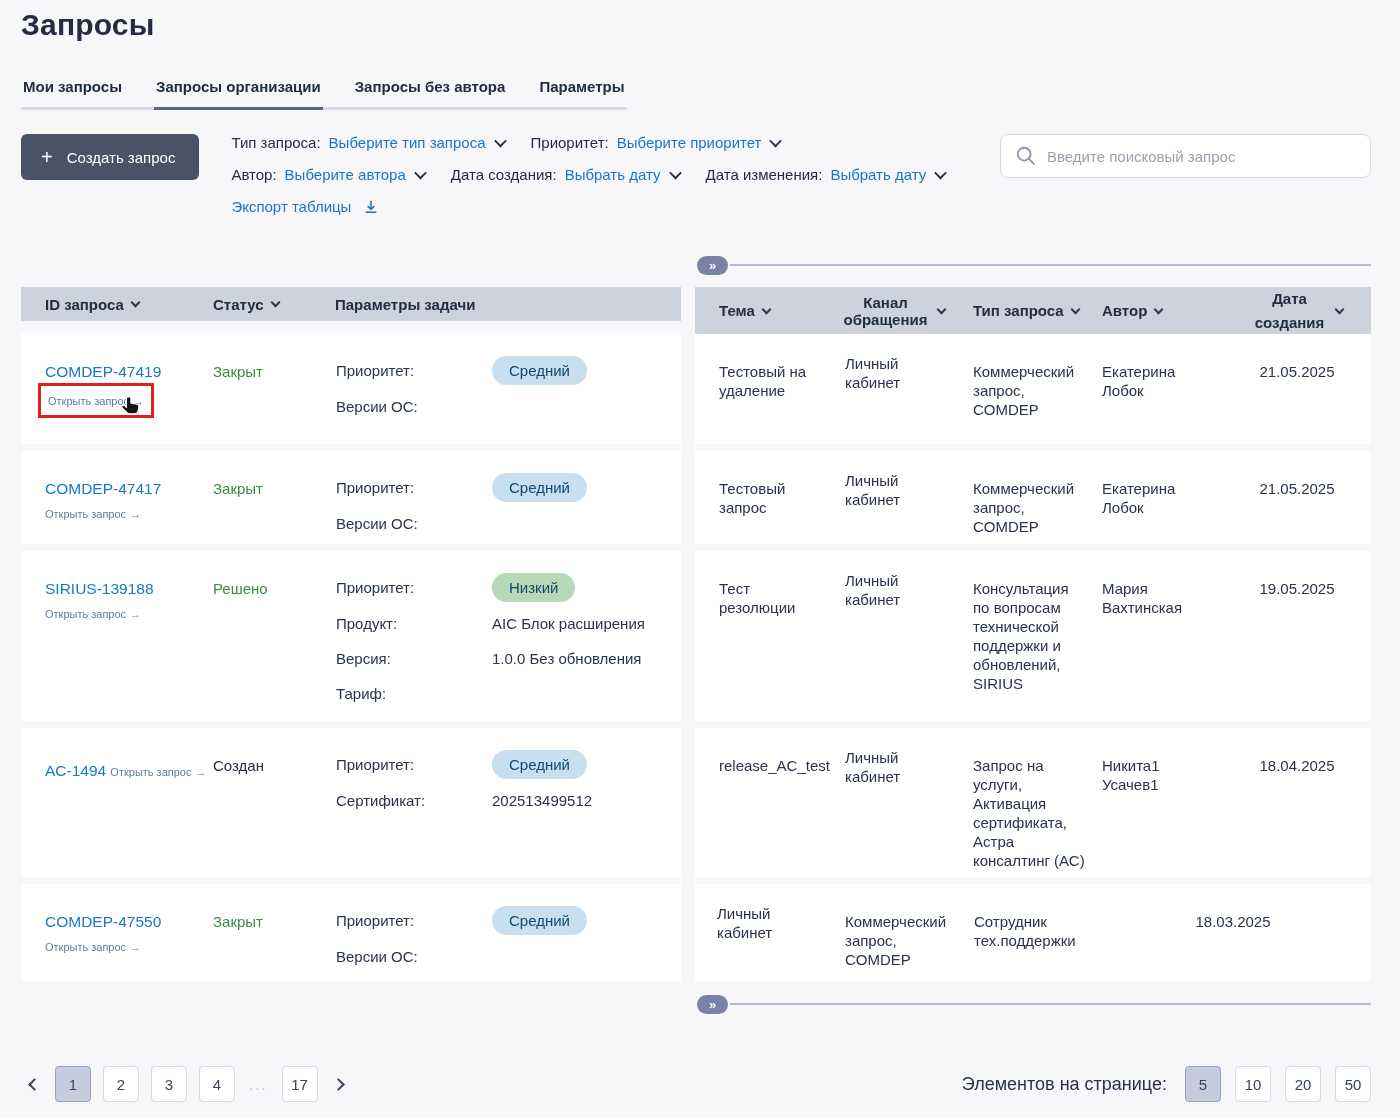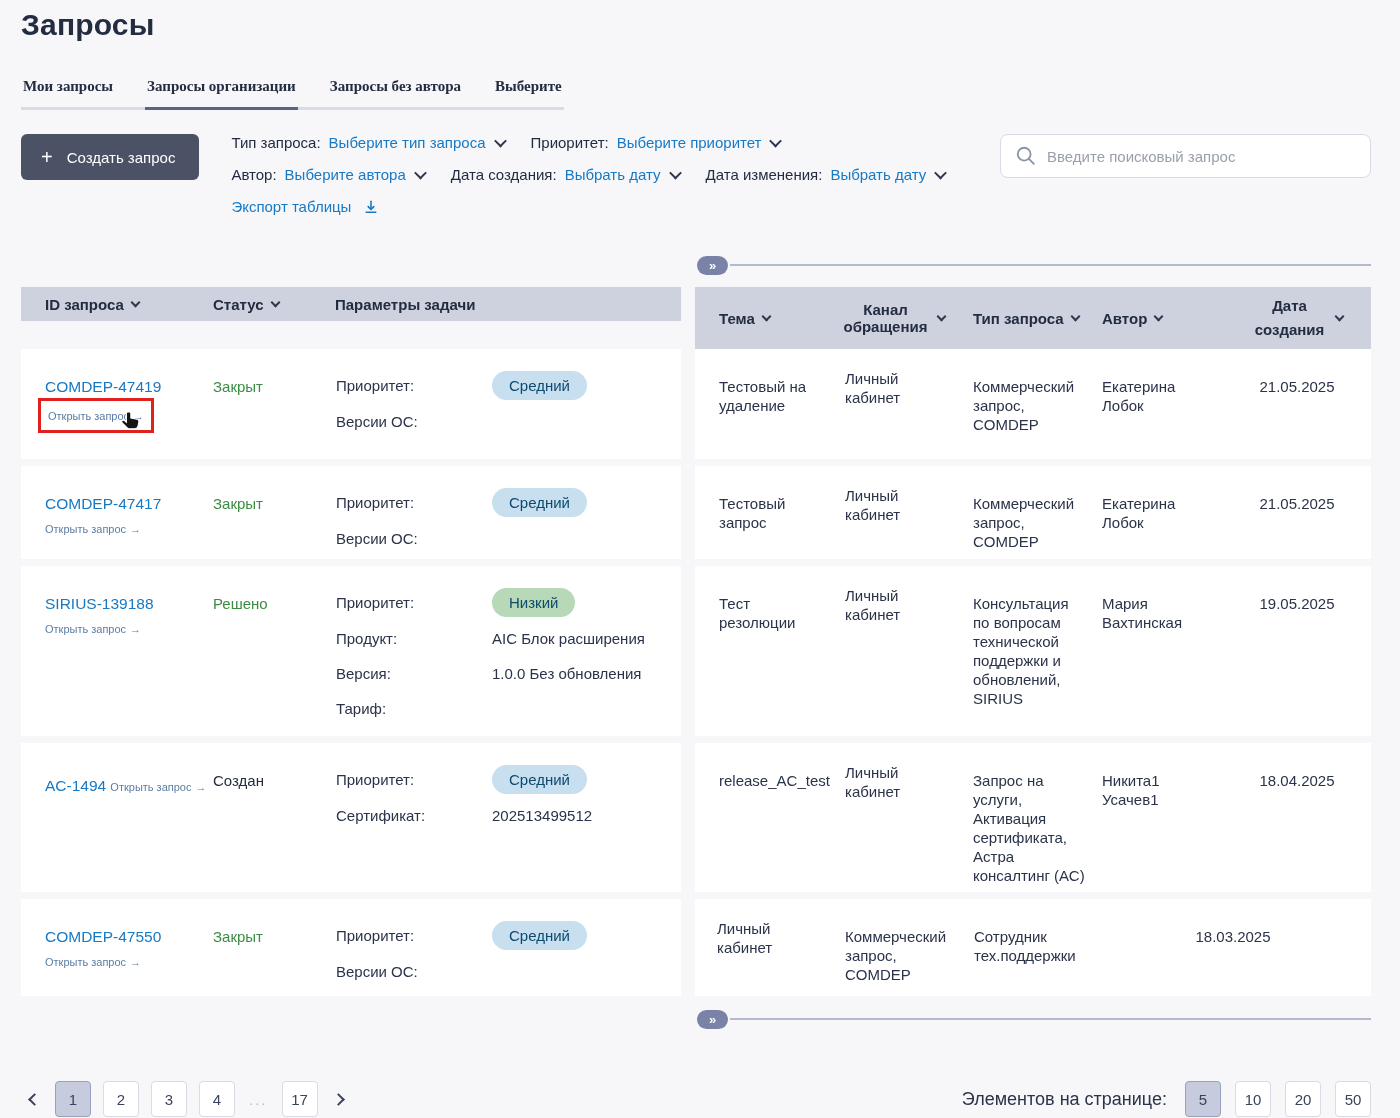--- a/index.html
+++ b/index.html
@@ -9,21 +9,21 @@
     --scroll-pill:#7a82a8; --scroll-line:#b3b9cf; --active-page-bg:#c6cbdd;
     --link-muted:#5b7da4; --border:#d8dbe5; --page-bg:#f7f7fa;
   }
   *{box-sizing:border-box;margin:0;padding:0}
   body{width:1400px;height:1118px;overflow:hidden;background:var(--page-bg);
        font-family:"Liberation Sans","DejaVu Sans",sans-serif;color:var(--text);}
   .page{padding:8px 29px 0 21px;}
   h1{font-size:30px;font-weight:700;color:var(--dark);letter-spacing:.2px;}
   
   .tabs{display:inline-flex;gap:30px;margin-top:36px;border-bottom:3px solid #d9dce6;}
-  .tab{font-size:15px;font-weight:700;color:var(--dark);padding:0 2px 12px 2px;cursor:pointer;font-family:Liberation Serif, serif;}
+  .tab{font-size:15px;font-weight:700;color:var(--dark);padding:0 2px 12px 2px;cursor:pointer;}
   .tab.active{border-bottom:3px solid #5c6484;margin-bottom:-3px;}
   
   .controls{display:flex;margin-top:24px;align-items:flex-start;}
   .create-btn{display:flex;align-items:center;gap:14px;background:var(--button-bg);color:#fff;
     border:none;border-radius:6px;height:46px;padding:0 24px 0 20px;font-size:15px;cursor:pointer;
     font-family:inherit;}
   .create-btn .plus{font-size:20px;font-weight:400;line-height:1;}
   .filters{margin-left:32px;flex:1;}
   .filter-row{display:flex;gap:26px;margin-bottom:15px;align-items:center;}
   .filter{display:flex;align-items:center;gap:8px;font-size:15px;}
@@ -41,21 +41,21 @@
   .scroll-row{display:flex;align-items:center;margin-top:25px;height:20px;}
   .scroll-row.bottom{margin-top:13px;}
   .scroll-spacer{width:676px;flex:none;}
   .scroll-pill{width:31px;height:19px;border-radius:10px;background:var(--scroll-pill);color:#fff;
     display:flex;align-items:center;justify-content:center;font-size:13px;font-weight:700;
     cursor:pointer;flex:none;}
   .scroll-line{flex:1;height:2px;background:var(--scroll-line);margin-left:2px;}
   
   .thead{display:flex;gap:14px;margin-top:12px;}
   .thead-left{width:660px;display:flex;background:var(--header-bg);height:34px;}
-  .thead-right{width:676px;display:flex;background:var(--header-bg);height:62px;}
+  .thead-right{width:676px;display:flex;background:var(--header-bg);height:47px;}
   .th{display:flex;align-items:center;font-size:15px;font-weight:700;color:var(--dark);}
   .chev{width:7px;height:7px;border-right:2px solid #2e374d;border-bottom:2px solid #2e374d;
     transform:rotate(45deg);margin:-3px 0 0 8px;flex:none;}
   .th-id{width:192px;padding-left:24px;}
   .th-status{width:122px;}
   .th-params{flex:1;}
   .th.c-theme{width:128px;padding-left:24px;}
   .th.c-channel{width:140px;justify-content:center;}
   .th.c-channel .th-text{max-width:88px;text-align:center;line-height:17px;}
   .th.c-type{width:130px;padding-left:10px;}
@@ -113,21 +113,21 @@
 <body>
 
 <div class="page">
 
   <h1>Запросы</h1>
 
   <div class="tabs">
       <div class="tab">Мои запросы</div>
       <div class="tab active">Запросы организации</div>
       <div class="tab">Запросы без автора</div>
-      <div class="tab">Выберите</div>
+      <div class="tab">Параметры</div>
     </div>
 
   <div class="controls">
     <button class="create-btn">
       <span class="plus">+</span>
       <span>Создать запрос</span>
     </button>
     <div class="filters">
       <div class="filter-row">
           <div class="filter">

